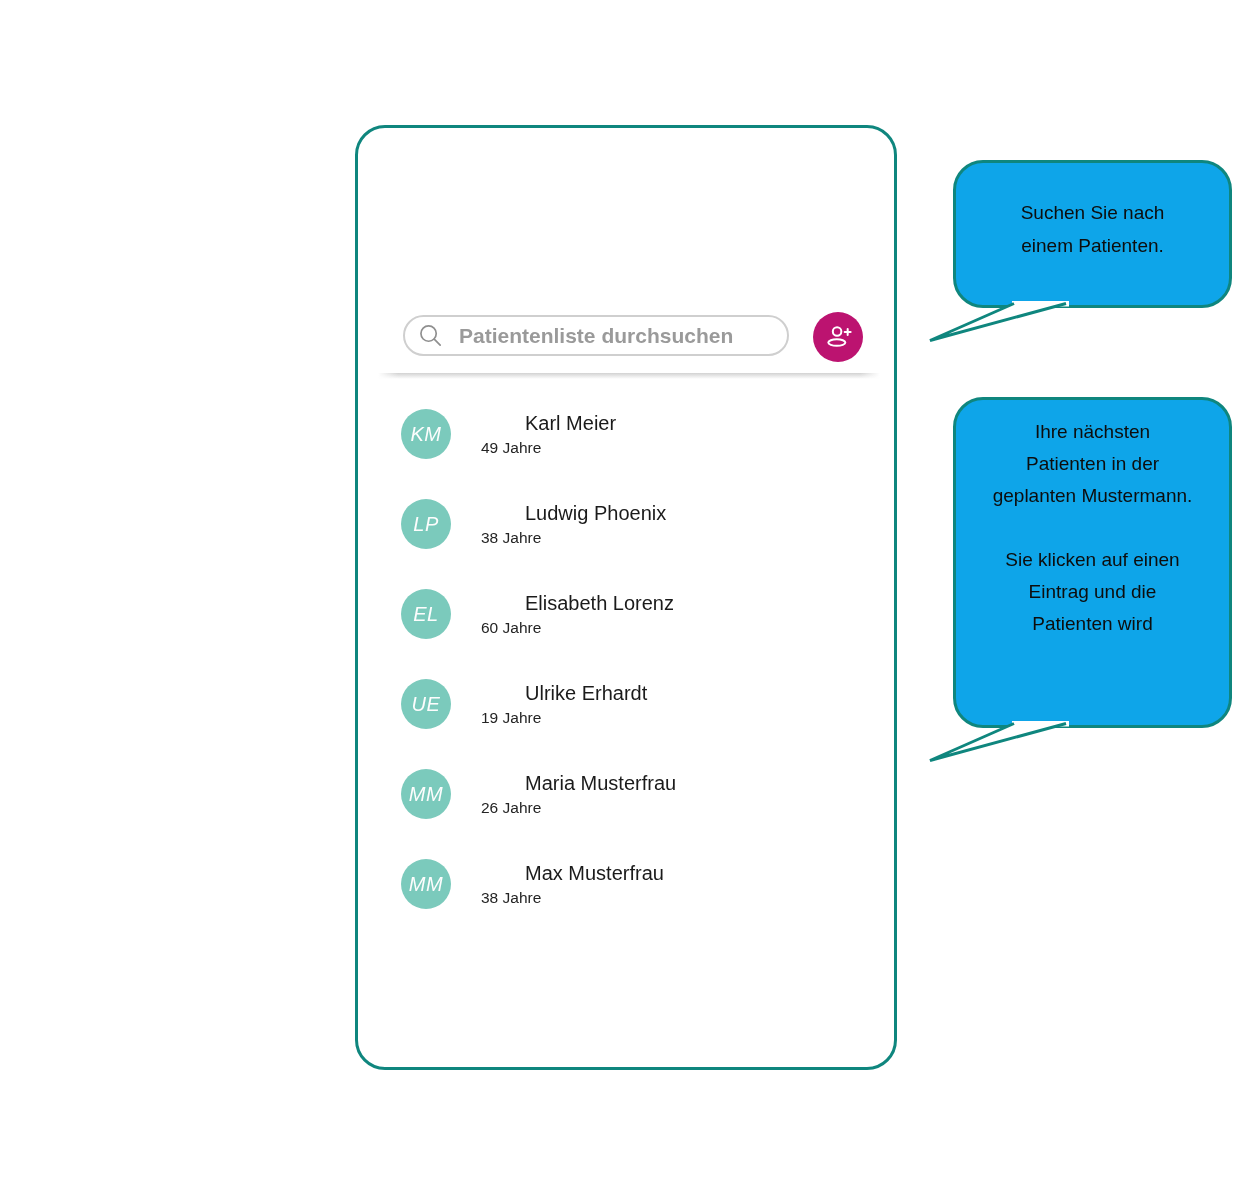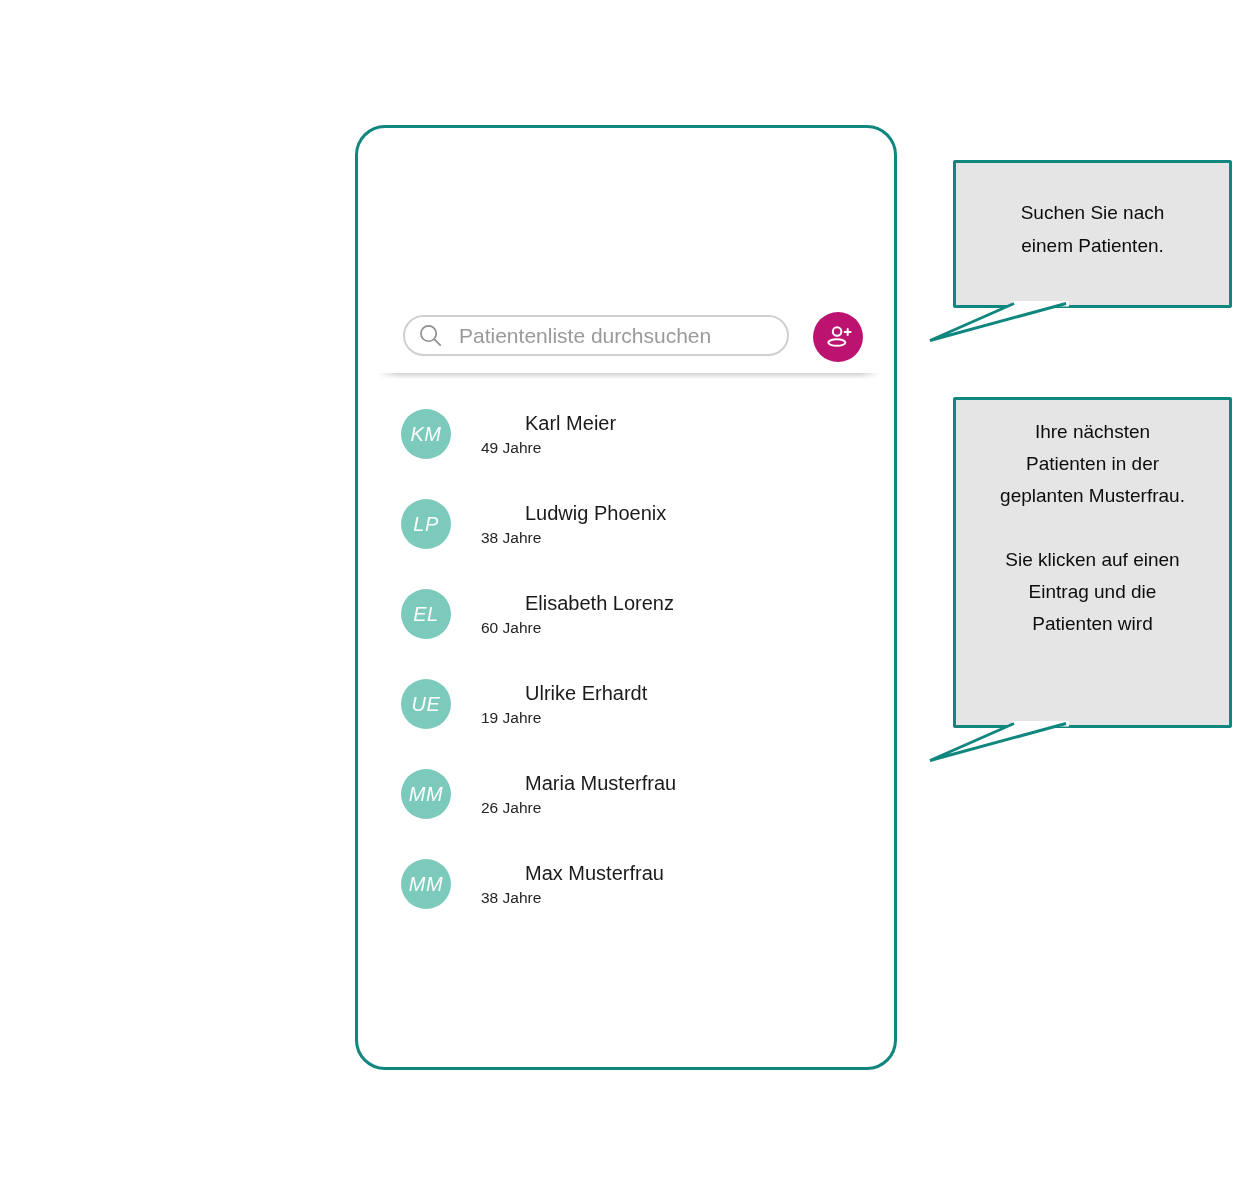--- a/index.html
+++ b/index.html
@@ -35,20 +35,21 @@
   .search-field input{
     width:100%; height:100%;
     border:2px solid #cfcfcf;
     border-radius:21px;
     padding:0 16px 0 54px;
     font-family:"Liberation Sans", sans-serif;
     font-size:21px;
     color:#555;
     outline:none;
     background:#fff;
+    font-weight:bold;
   }
   .search-field input::placeholder{ color:#9a9a9a; opacity:1; }
   .search-icon{
     position:absolute; left:14px; top:7px;
     width:27px; height:27px;
     pointer-events:none;
   }
   .add-btn{
     position:absolute; left:455px; top:0;
     width:50px; height:50px;
@@ -81,23 +82,23 @@
   }
   .avatar span{
     color:#fdfdfd; font-size:20px; letter-spacing:0.5px;font-style:italic;
   }
   .p-name{ font-size:20px; color:#1b1b1b; line-height:26px;margin-left:44px; }
   .p-age{ font-size:15.5px; color:#242424; line-height:20px; margin-top:2px; }
 
   
   .bubble{
     position:absolute;
-    background:#e5e5e5;
+    background:#0ea5e9;
     border:3px solid var(--teal);
-    border-radius:2px;
+    border-radius:30px;
     text-align:center;
     color:#0d0d0d;
   }
   .bubble-search{
     left:953px; top:160px; width:279px; height:148px;
     font-size:19px; line-height:33px;
     padding-top:33px;
   }
   .bubble-list{
     left:953px; top:397px; width:279px; height:331px;
@@ -213,21 +214,21 @@
   <svg class="tail" viewBox="0 0 146 42">
     <rect x="88" y="0" width="57" height="5.5" fill="#ffffff"></rect>
     <path d="M90 2.5 L6 39.5 L142 2.5" fill="#ffffff" stroke="var(--teal)" stroke-width="3" stroke-linejoin="miter" stroke-miterlimit="12"></path>
   </svg>
 </div>
 
 <div class="bubble bubble-list">
   <div class="para">
     <div>Ihre nächsten</div>
     <div>Patienten in der</div>
-    <div>geplanten Musterfrau.</div>
+    <div>geplanten Mustermann.</div>
   </div>
   <div class="para">
     <div>Sie klicken auf einen</div>
     <div>Eintrag und die</div>
     <div>Patienten wird</div>
   </div>
   <svg class="tail" viewBox="0 0 146 42">
     <rect x="88" y="0" width="57" height="5.5" fill="#ffffff"></rect>
     <path d="M90 2.5 L6 39.5 L142 2.5" fill="#ffffff" stroke="var(--teal)" stroke-width="3" stroke-linejoin="miter" stroke-miterlimit="12"></path>
   </svg>

